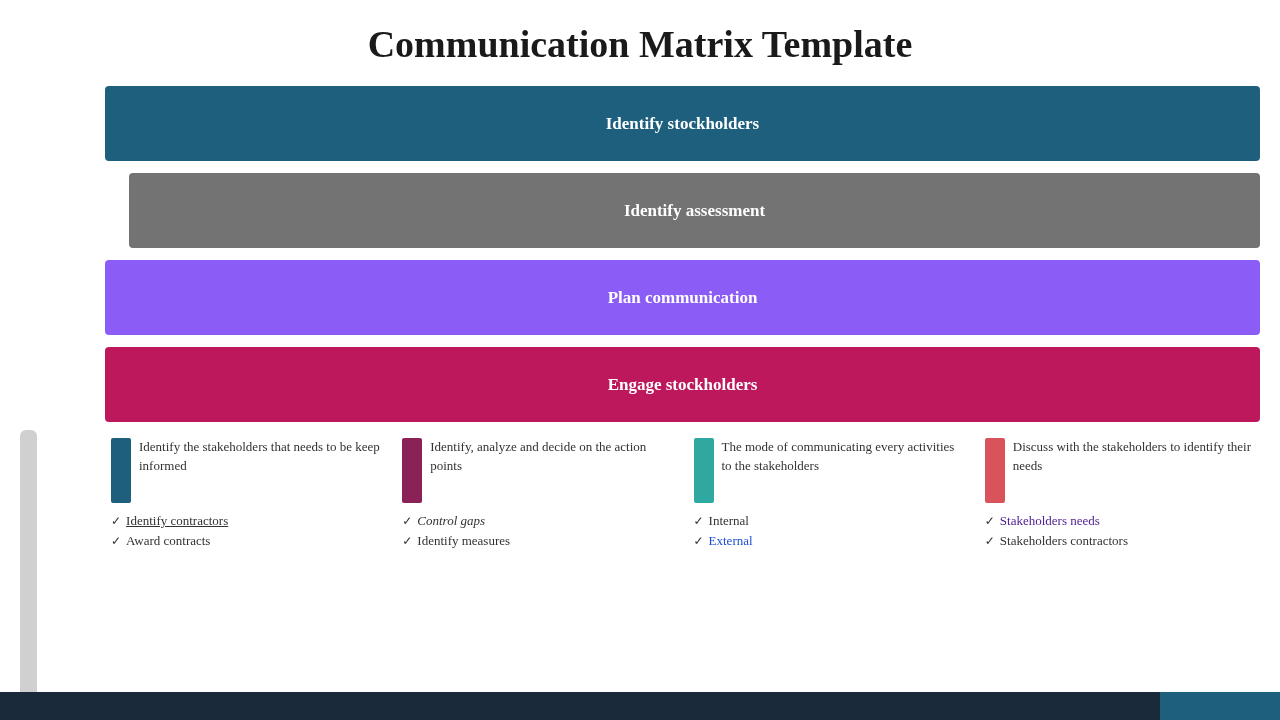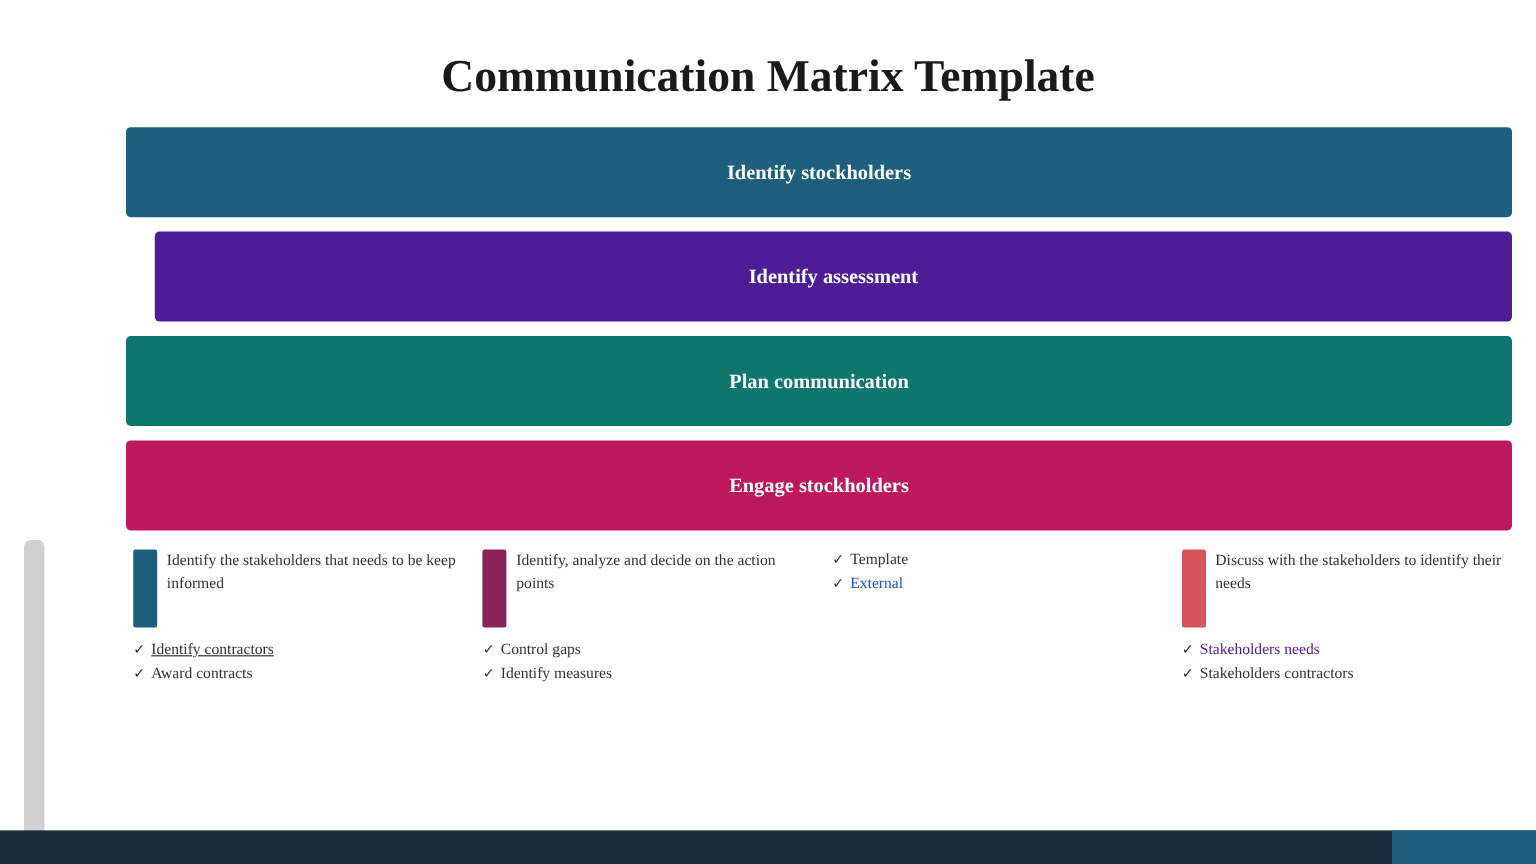--- a/index.html
+++ b/index.html
@@ -9,40 +9,40 @@
       background: #ffffff;
       font-family: 'Georgia', serif;
       overflow: hidden;
     }
 
     .page-title {
       text-align: center;
       font-size: 38px;
       font-weight: 700;
       color: #1a1a1a;
-      padding-top: 42px;
+      padding-top: 22px;
       padding-bottom: 20px;
     }
 
     .col-header {
       border-radius: 4px;
       padding: 18px 14px;
       text-align: center;
       font-size: 17px;
       font-weight: 700;
       color: #ffffff;
       min-height: 75px;
       display: flex;
       align-items: center;
       justify-content: center;
     }
 
     .header-blue { background: #1d5f7c; }
-    .header-purple { background: #4c1d95; margin-left: 24px; }
-    .header-teal { background: #0f766e; }
+    .header-purple { background: #737373; margin-left: 24px; }
+    .header-teal { background: #8b5cf6; }
     .header-red { background: #be185d; }
 
     .block-blue { background: #1d5f7c; }
     .block-purple { background: #8b2257; }
     .block-teal { background: #2ea8a0; }
     .block-red { background: #d9545a; }
 
     .bottom-bar {
       position: absolute;
       bottom: 0;
@@ -202,33 +202,37 @@
           </div>
         </div>
         <div class="data-cell">
           <div class="cell-description">
             <div class="color-sq block-purple"></div>
             <div class="desc-text">Identify, analyze and decide on the action points</div>
           </div>
           <div class="checklist">
             <div class="check-row">
               <span style="font-size:12px;">✓</span>
-              <span style="font-size:13px;color:#333;">Control gaps</span>
+              <span style="font-size:13px;color:#333;font-style:italic;">Control gaps</span>
             </div>
             <div class="check-row">
               <span style="font-size:12px;">✓</span>
               <span style="font-size:13px;color:#333;">Identify measures</span>
             </div>
           </div>
         </div>
         <div class="data-cell">
-          <div class="checklist">
-            <div class="check-row">
-              <span style="font-size:12px;">✓</span>
-              <span style="font-size:13px;color:#333;">Template</span>
+          <div class="cell-description">
+            <div class="color-sq block-teal"></div>
+            <div class="desc-text">The mode of communicating every activities to the stakeholders</div>
+          </div>
+          <div class="checklist">
+            <div class="check-row">
+              <span style="font-size:12px;">✓</span>
+              <span style="font-size:13px;color:#333;">Internal</span>
             </div>
             <div class="check-row">
               <span style="font-size:12px;">✓</span>
               <span style="font-size:13px;color:#1d4ed8;">External</span>
             </div>
           </div>
         </div>
         <div class="data-cell">
           <div class="cell-description">
             <div class="color-sq block-red"></div>

